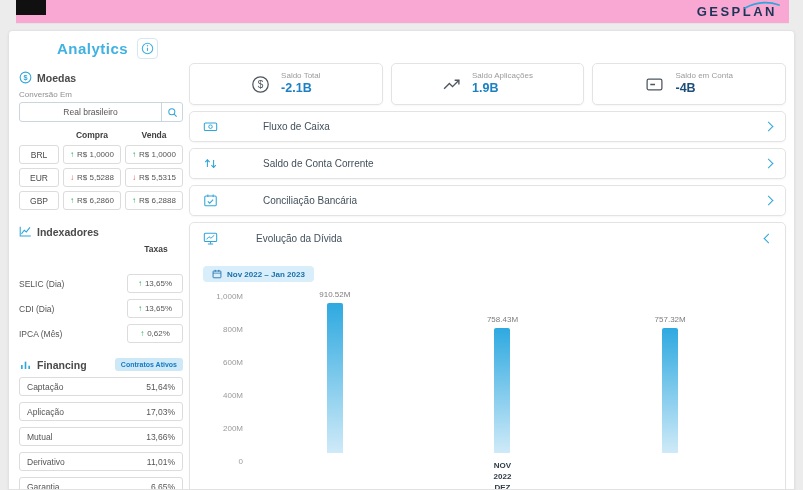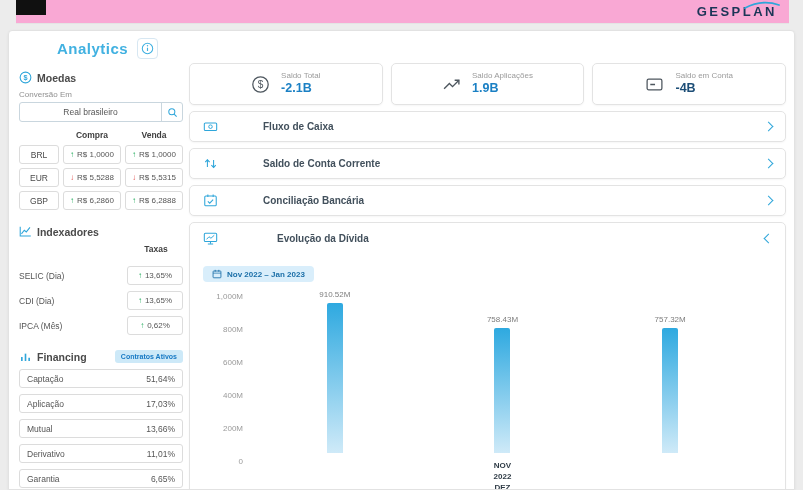--- a/index.html
+++ b/index.html
@@ -33,21 +33,21 @@
 
   .cur-grid{display:grid;grid-template-columns:40px 58px 58px;column-gap:4px;row-gap:4px;}
   .cur-head{font-size:8.5px;font-weight:bold;color:#3f3f3f;text-align:center;padding-bottom:1px;}
   .cell{border:1px solid #dcdcdc;border-radius:3px;height:17px;display:flex;align-items:center;justify-content:center;
         font-size:8px;color:#555;gap:3px;background:#fff;}
   .code-cell{font-size:8.5px;color:#4a4a4a;}
   .dir{font-size:8px;font-weight:bold;}
   .dir.up{color:#27ae60;}
   .dir.down{color:#e0504f;}
 
-  .taxas-head{width:54px;margin-left:auto;text-align:center;font-size:8.5px;font-weight:bold;color:#3f3f3f;margin-bottom:12px;}
+  .taxas-head{width:54px;margin-left:auto;text-align:center;font-size:8.5px;font-weight:bold;color:#3f3f3f;margin-bottom:20px;}
   .idx-row{display:flex;align-items:center;justify-content:space-between;margin-bottom:6px;}
   .idx-label{font-size:8.5px;color:#555;}
   .idx-val{width:54px;border:1px solid #dcdcdc;border-radius:3px;height:17px;display:flex;align-items:center;
            justify-content:center;gap:3px;font-size:8px;color:#555;}
 
   .badge{margin-left:auto;background:#cde9f8;color:#1779c4;font-size:7px;font-weight:bold;
          padding:3px 6px;border-radius:3px;cursor:pointer;}
   .fin-row{border:1px solid #dcdcdc;border-radius:3px;height:17px;display:flex;align-items:center;
            justify-content:space-between;padding:0 7px;font-size:8.5px;color:#555;margin-bottom:6px;}
 
@@ -55,29 +55,29 @@
   .main{position:absolute;left:180px;right:8px;top:32px;}
   .summary{display:flex;gap:8px;}
   .sum-card{flex:1;height:40px;border:1px solid #e3e3e3;border-radius:5px;box-shadow:0 1px 2px rgba(0,0,0,.04);
             display:flex;align-items:center;justify-content:center;gap:11px;background:#fff;}
   .sum-text{display:flex;flex-direction:column;line-height:1.25;}
   .sum-label{font-size:8px;color:#9b9b9b;}
   .sum-value{font-size:12.5px;font-weight:bold;}
 
   .acc{height:29px;border:1px solid #e3e3e3;border-radius:5px;margin-top:6px;display:flex;align-items:center;
        padding:0 13px;gap:9px;box-shadow:0 1px 2px rgba(0,0,0,.04);background:#fff;cursor:pointer;}
-  .acc-label{font-size:10px;font-weight:bold;color:#42505c;padding-left:36px;}
+  .acc-label{font-size:10px;font-weight:normal;color:#42505c;padding-left:36px;}
   .chev-r{margin-left:auto;width:6px;height:6px;border-right:1.6px solid #2fa6da;border-bottom:1.6px solid #2fa6da;
           transform:rotate(-45deg);}
   .chev-l{margin-left:auto;width:6px;height:6px;border-left:1.6px solid #2fa6da;border-top:1.6px solid #2fa6da;
           transform:rotate(-45deg);}
 
   .panel{border:1px solid #e3e3e3;border-radius:5px;margin-top:6px;height:272px;box-shadow:0 1px 2px rgba(0,0,0,.04);
          background:#fff;padding:0 13px;box-sizing:border-box;}
-  .panel-head{height:31px;display:flex;align-items:center;gap:23px;cursor:pointer;}
+  .panel-head{height:31px;display:flex;align-items:center;gap:2px;cursor:pointer;}
   .pill-row{display:flex;justify-content:flex-start;margin-top:12px;}
   .pill{display:flex;align-items:center;gap:5px;background:#d9eefb;border-radius:4px;padding:3px 9px;
         font-size:8px;font-weight:bold;color:#1b6fa8;cursor:pointer;}
 
   .chart{position:relative;margin-top:6px;height:200px;}
   .yaxis{position:absolute;left:0;top:8px;width:40px;height:165px;}
   .ytick{position:absolute;right:0;transform:translateY(-50%);font-size:8px;color:#9a9a9a;}
   .yt0{top:0;} .yt1{top:20%;} .yt2{top:40%;} .yt3{top:60%;} .yt4{top:80%;} .yt5{top:100%;}
   .plot{margin:0 18px 0 48px;height:165px;display:flex;justify-content:flex-end;}
   .bar-col{flex:1;display:flex;flex-direction:column;justify-content:flex-end;align-items:center;}

